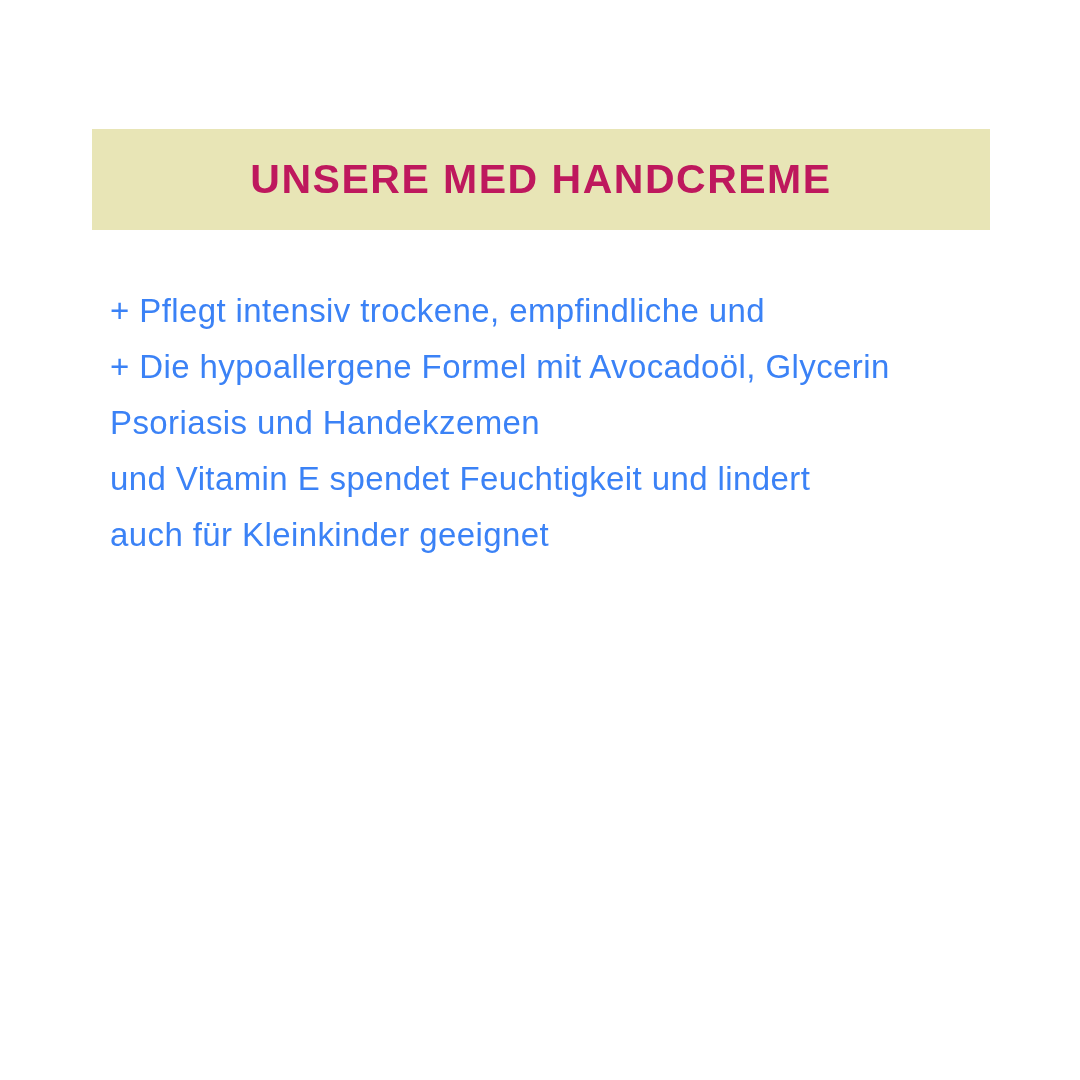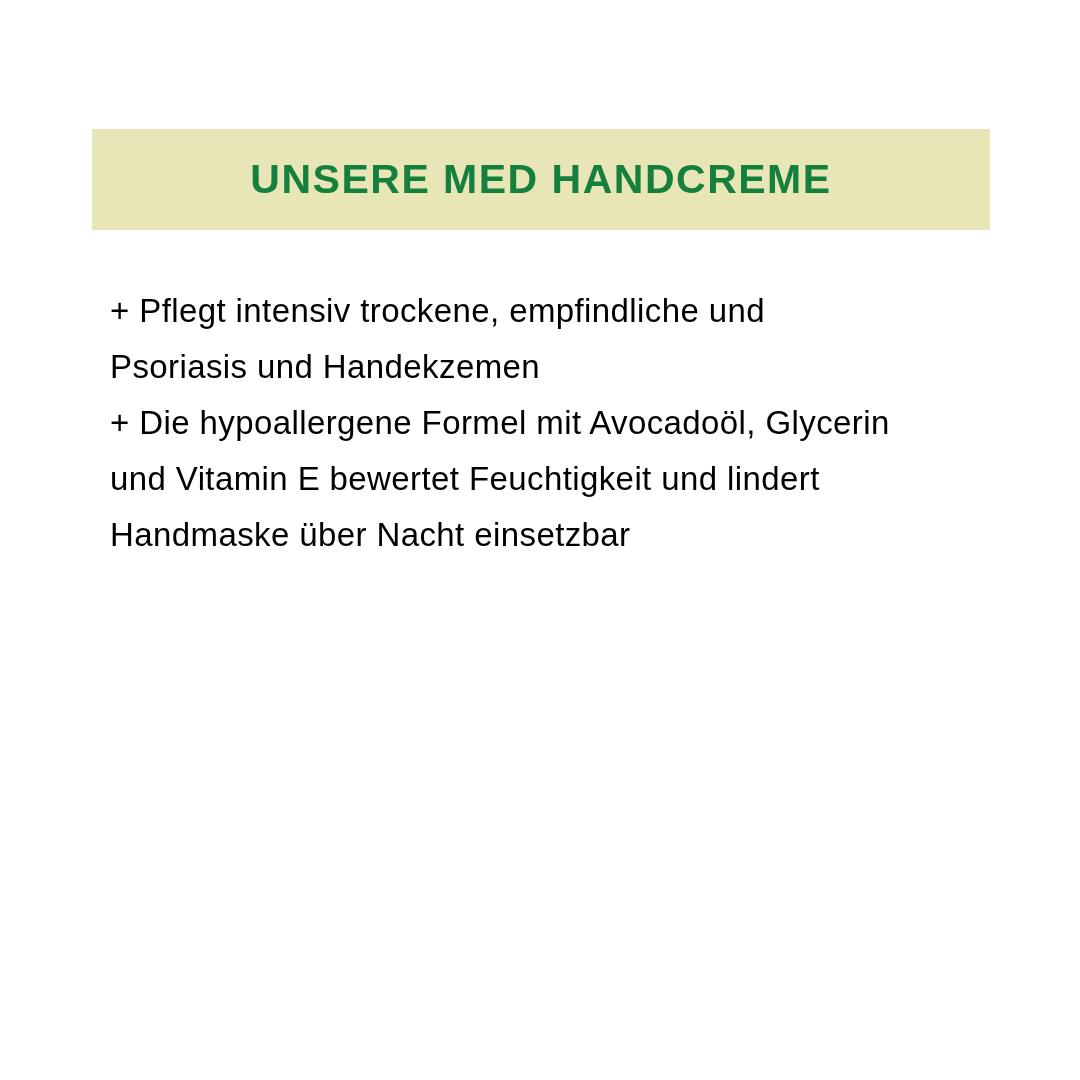--- a/index.html
+++ b/index.html
@@ -47,24 +47,24 @@
     line-height: 56px;
     white-space: nowrap;
   }
 </style>
 </head>
 <body>
 
 <div class="canvas" style="background: rgb(255, 255, 255);">
 
   <div class="banner" style="background: rgb(232, 229, 182);">
-    <span class="banner-title" style="color: #15803d;">UNSERE MED HANDCREME</span>
+    <span class="banner-title" style="color: #be185d;">UNSERE MED HANDCREME</span>
   </div>
 
-  <div class="body-text" style="color: #000000;">
+  <div class="body-text" style="color: #3b82f6;">
     <div class="body-line">+ Pflegt intensiv trockene, empfindliche und</div>
+    <div class="body-line">+ Die hypoallergene Formel mit Avocadoöl, Glycerin</div>
     <div class="body-line">Psoriasis und Handekzemen</div>
-    <div class="body-line">+ Die hypoallergene Formel mit Avocadoöl, Glycerin</div>
-    <div class="body-line">und Vitamin E bewertet Feuchtigkeit und lindert</div>
-    <div class="body-line">Handmaske über Nacht einsetzbar</div>
+    <div class="body-line">und Vitamin E spendet Feuchtigkeit und lindert</div>
+    <div class="body-line">auch für Kleinkinder geeignet</div>
   </div>
 
 </div>
 
 </body></html>

